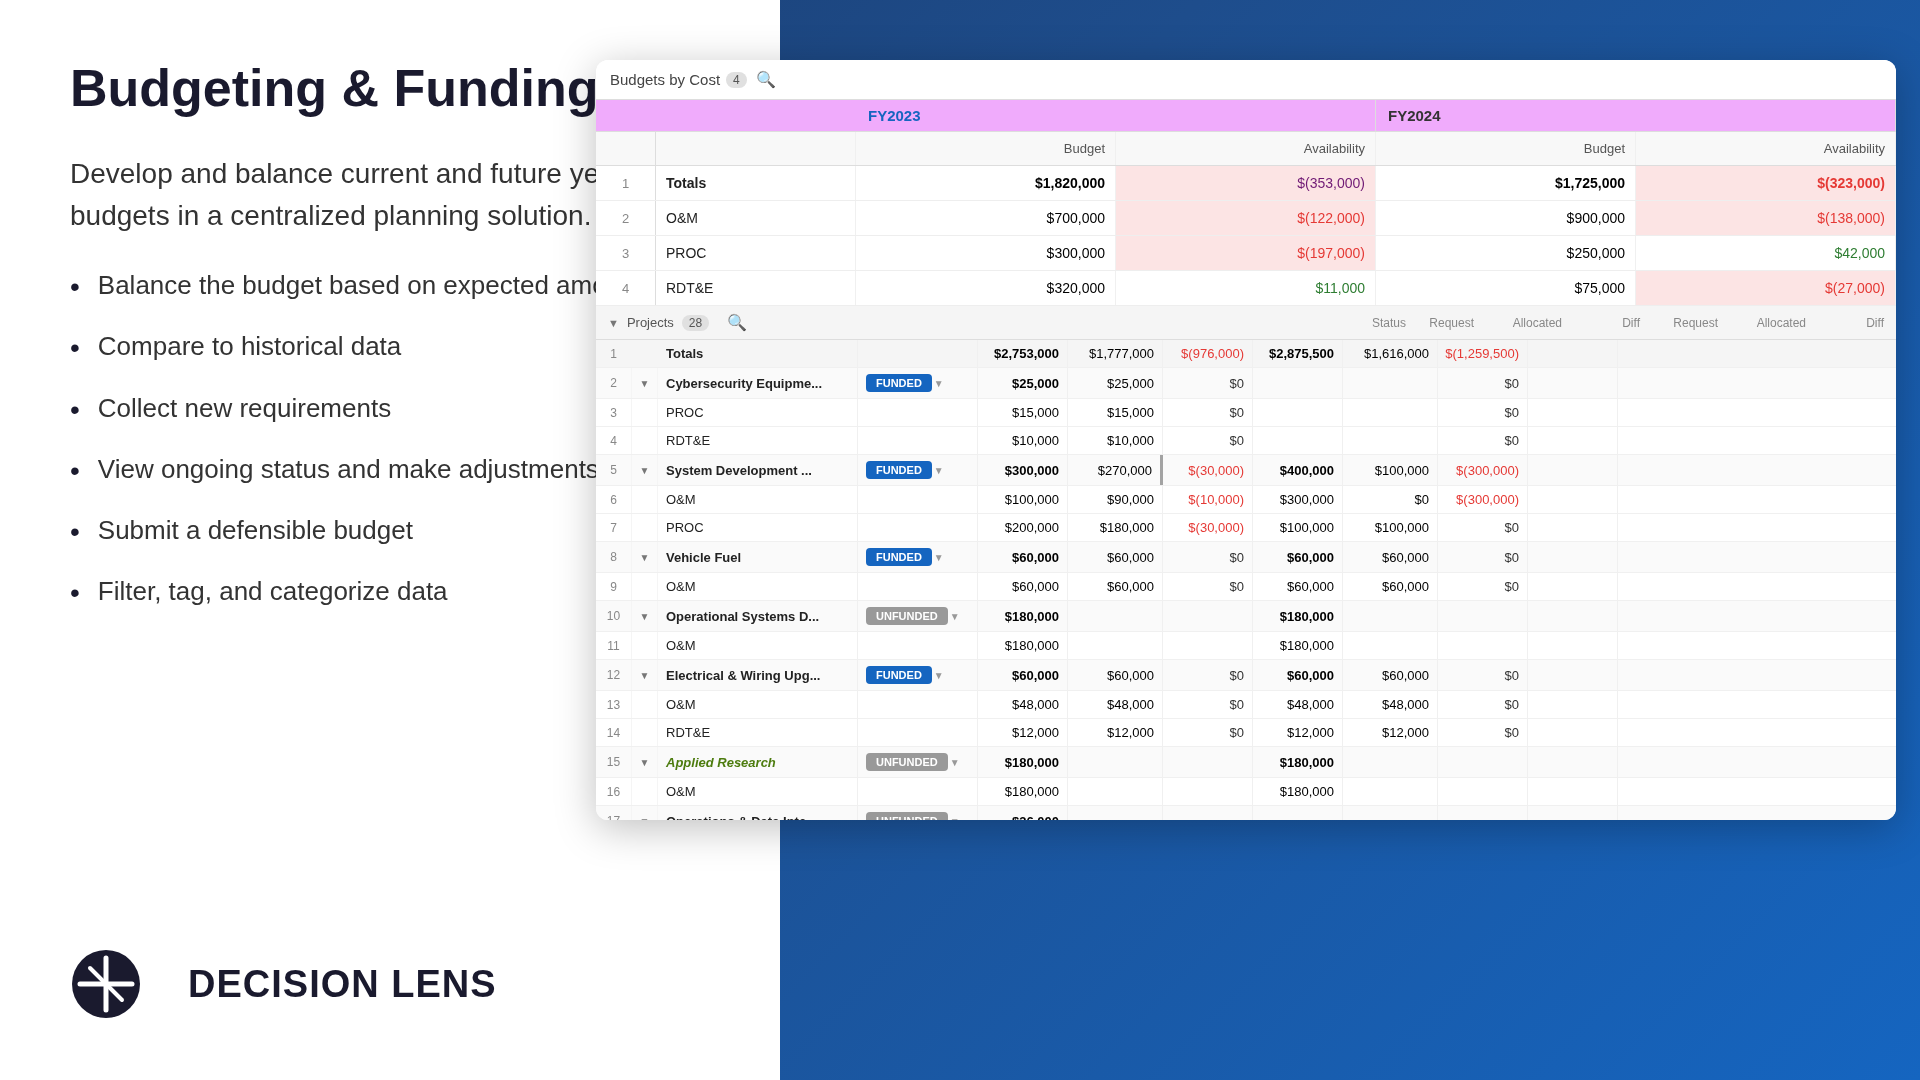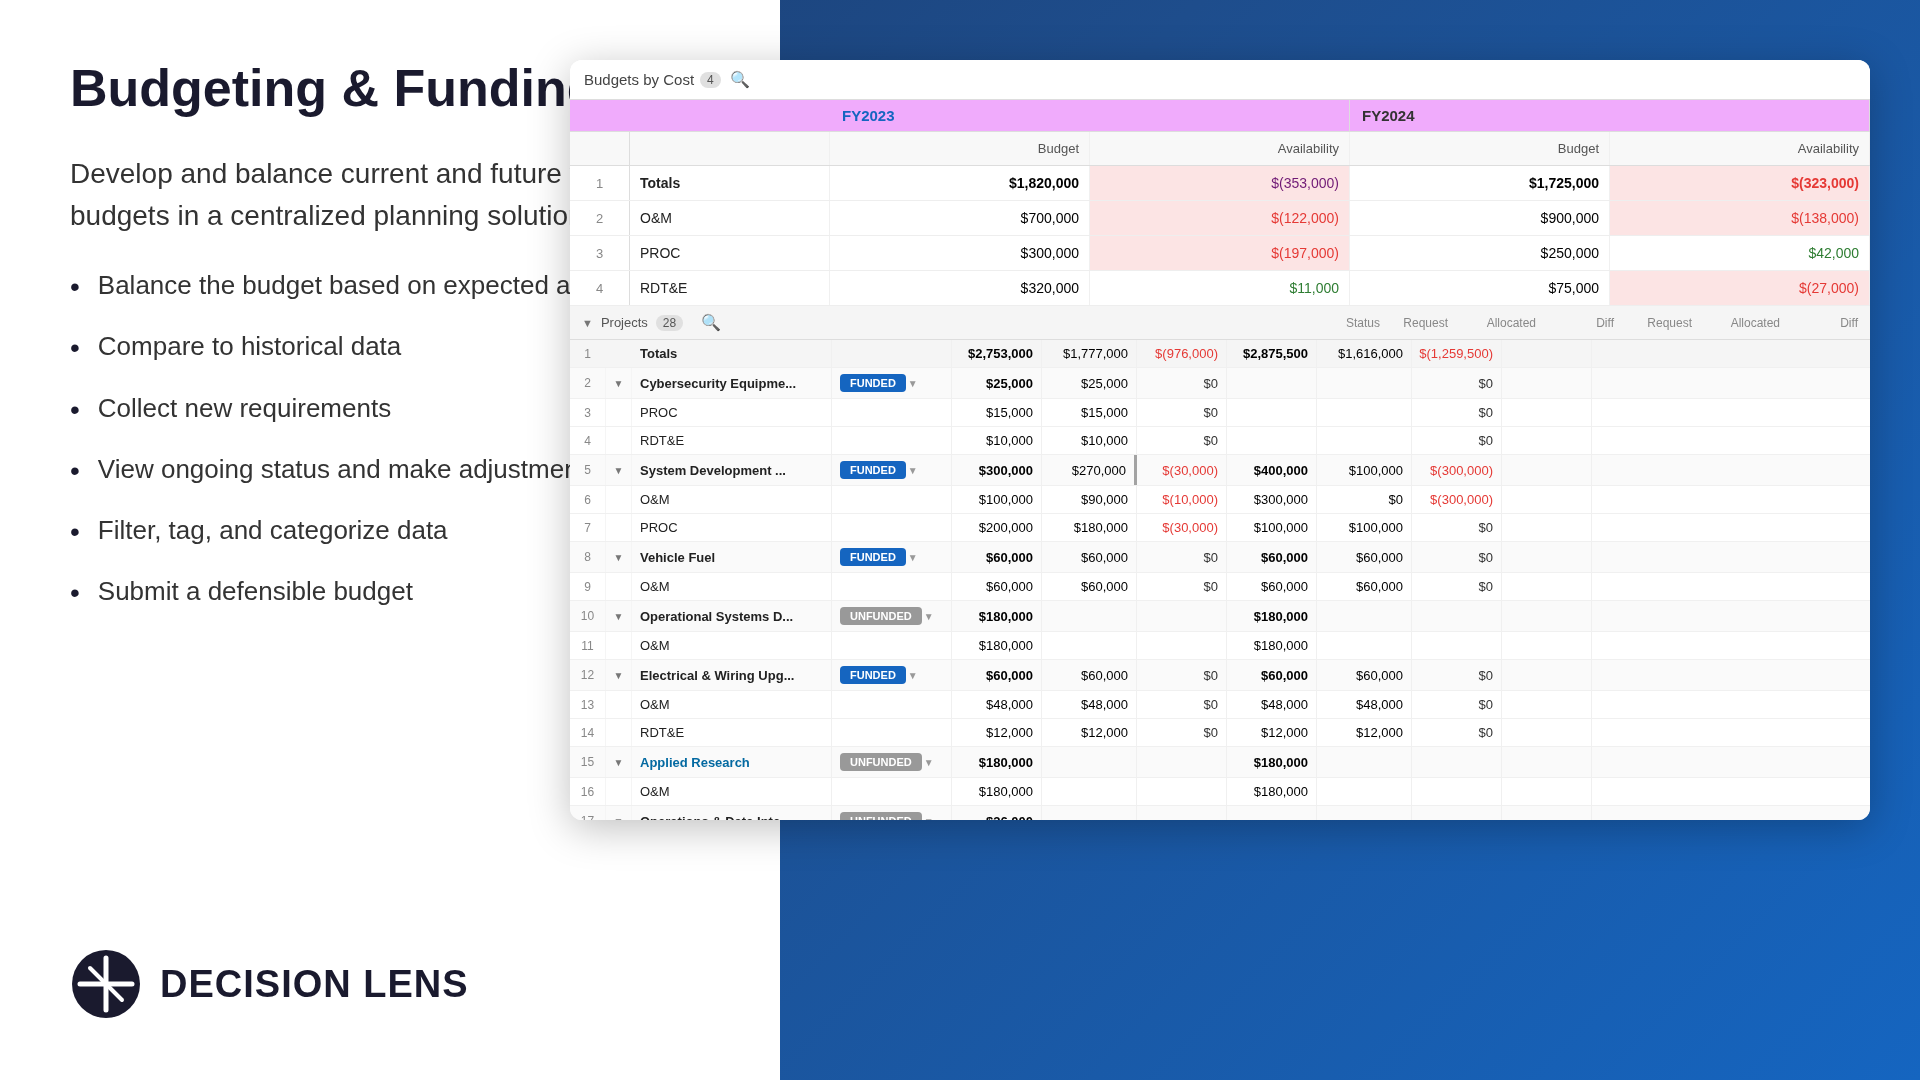--- a/index.html
+++ b/index.html
@@ -59,37 +59,38 @@
       color: #1a1a2e;
       margin-right: 18px;
       flex-shrink: 0;
       margin-top: 0px;
     }
 
     .logo-section {
       display: flex;
       align-items: center;
       margin-top: auto;
+      gap: 28px;
     }
     .logo-icon {
       width: 72px;
       height: 72px;
       margin-right: 18px;
     }
     .logo-text {
       font-size: 38px;
       font-weight: 700;
       color: #1a1a2e;
       letter-spacing: 1px;
     }
 
     
     .right-panel {
       position: absolute;
-      left: 570px;
+      left: 596px;
       top: 60px;
       width: 1300px;
       height: 760px;
       background: white;
       border-radius: 12px;
       overflow: hidden;
       box-shadow: 0 8px 40px rgba(0,0,0,0.25);
     }
 
     .toolbar-row {
@@ -200,22 +201,22 @@
 <body>
 
 <div class="left-panel">
   <h1 class="page-title">Budgeting &amp; Funding</h1>
   <p class="intro-text">Develop and balance current and future year budgets in a centralized planning solution.</p>
   <ul class="bullet-list">
     <li>Balance the budget based on expected amounts</li>
     <li>Compare to historical data</li>
     <li>Collect new requirements</li>
     <li>View ongoing status and make adjustments</li>
+    <li>Submit a defensible budget</li>
     <li>Filter, tag, and categorize data</li>
-    <li>Submit a defensible budget</li>
   </ul>
 
   <div class="logo-section">
     <svg class="logo-icon" viewBox="0 0 72 72" xmlns="http://www.w3.org/2000/svg">
       <circle cx="36" cy="36" r="34" fill="#1a1a2e"></circle>
 
       <path d="M36 10 L36 36 L10 36" stroke="white" stroke-width="5" fill="none" stroke-linecap="round"></path>
       <path d="M36 62 L36 36 L62 36" stroke="white" stroke-width="5" fill="none" stroke-linecap="round"></path>
       <path d="M36 36 L20 20" stroke="white" stroke-width="4" fill="none" stroke-linecap="round"></path>
       <path d="M36 36 L52 52" stroke="white" stroke-width="4" fill="none" stroke-linecap="round"></path>
@@ -505,21 +506,21 @@
     <div style="padding:6px 8px;text-align:right;display:flex;align-items:center;justify-content:flex-end;border-right:1px solid #f0f0f0;font-weight:400;">$12,000</div>
     <div style="padding:6px 8px;text-align:right;display:flex;align-items:center;justify-content:flex-end;border-right:1px solid #f0f0f0;">$12,000</div>
     <div style="padding:6px 8px;text-align:right;display:flex;align-items:center;justify-content:flex-end;border-right:1px solid #f0f0f0;color:#333;">$0</div>
     <div style="padding:6px 8px;border-right:1px solid #f0f0f0;"></div>
   </div>
         <div style="display: grid; grid-template-columns: 36px 26px 200px 120px 90px 95px 90px 90px 95px 90px 90px; border-bottom: 1px solid rgb(240, 240, 240); font-size: 13px; background: rgb(250, 250, 250);">
     <div style="padding:6px 6px;text-align:center;color:#888;font-size:12px;display:flex;align-items:center;justify-content:center;border-right:1px solid #f5f5f5;">15</div>
     <div style="padding:6px 4px;display:flex;align-items:center;justify-content:center;border-right:1px solid #f5f5f5;">
             <span style="color:#777;font-size:10px;">▼</span>
           </div>
-    <div style="padding:6px 8px;text-align:left;display:flex;align-items:center;font-weight:700;color:#0369a1;border-right:1px solid #f0f0f0;overflow:hidden;white-space:nowrap;text-overflow:ellipsis;">Applied Research</div>
+    <div style="padding:6px 8px;text-align:left;display:flex;align-items:center;font-weight:700;color:#4d7c0f;border-right:1px solid #f0f0f0;overflow:hidden;white-space:nowrap;text-overflow:ellipsis;font-style:italic;">Applied Research</div>
     <div style="padding:6px 8px;display:flex;align-items:center;justify-content:flex-start;border-right:1px solid #f0f0f0;">
             <span class="status-badge unfunded">UNFUNDED</span>
     <span style="font-size:10px;color:#999;margin-left:2px;">▼</span>
           </div>
     <div style="padding:6px 8px;text-align:right;display:flex;align-items:center;justify-content:flex-end;border-right:1px solid #f0f0f0;font-weight:700;">$180,000</div>
     <div style="padding:6px 8px;text-align:right;display:flex;align-items:center;justify-content:flex-end;border-right:1px solid #f0f0f0;"></div>
     <div style="padding:6px 8px;text-align:right;display:flex;align-items:center;justify-content:flex-end;border-right:1px solid #f0f0f0;color:#333;"></div>
     <div style="padding:6px 8px;text-align:right;display:flex;align-items:center;justify-content:flex-end;border-right:1px solid #f0f0f0;font-weight:700;">$180,000</div>
     <div style="padding:6px 8px;text-align:right;display:flex;align-items:center;justify-content:flex-end;border-right:1px solid #f0f0f0;"></div>
     <div style="padding:6px 8px;text-align:right;display:flex;align-items:center;justify-content:flex-end;border-right:1px solid #f0f0f0;color:#333;"></div>

